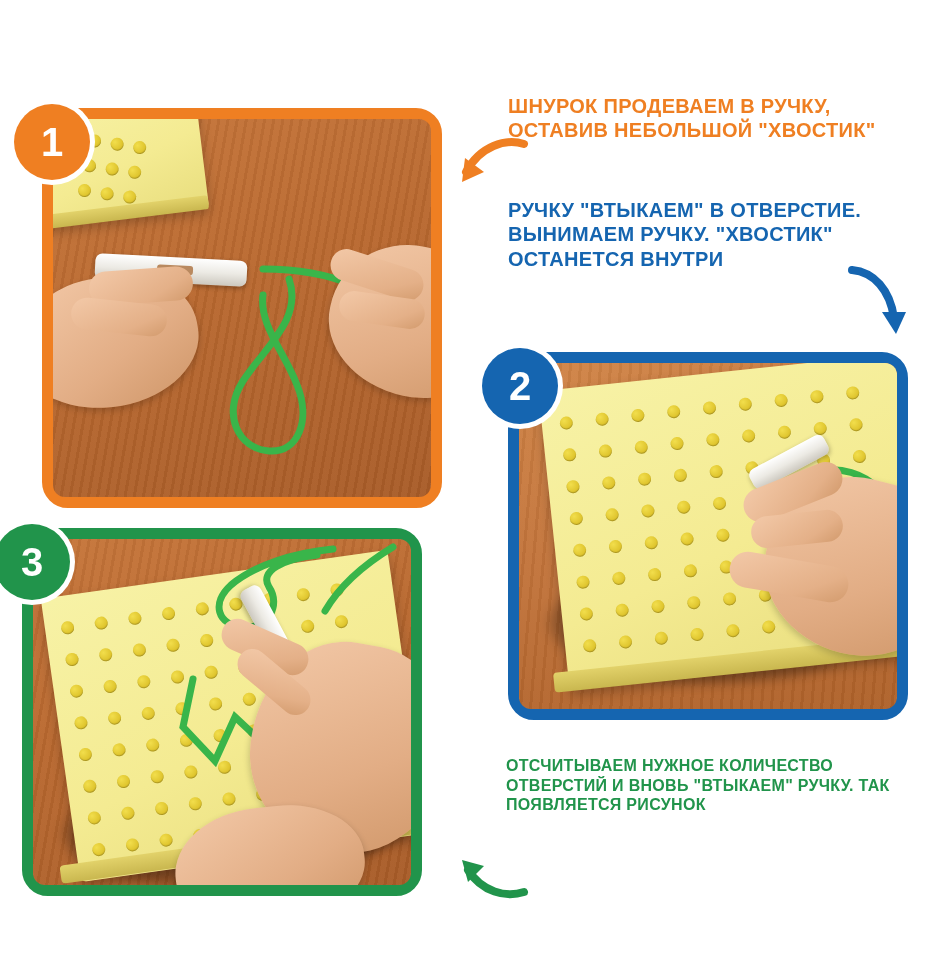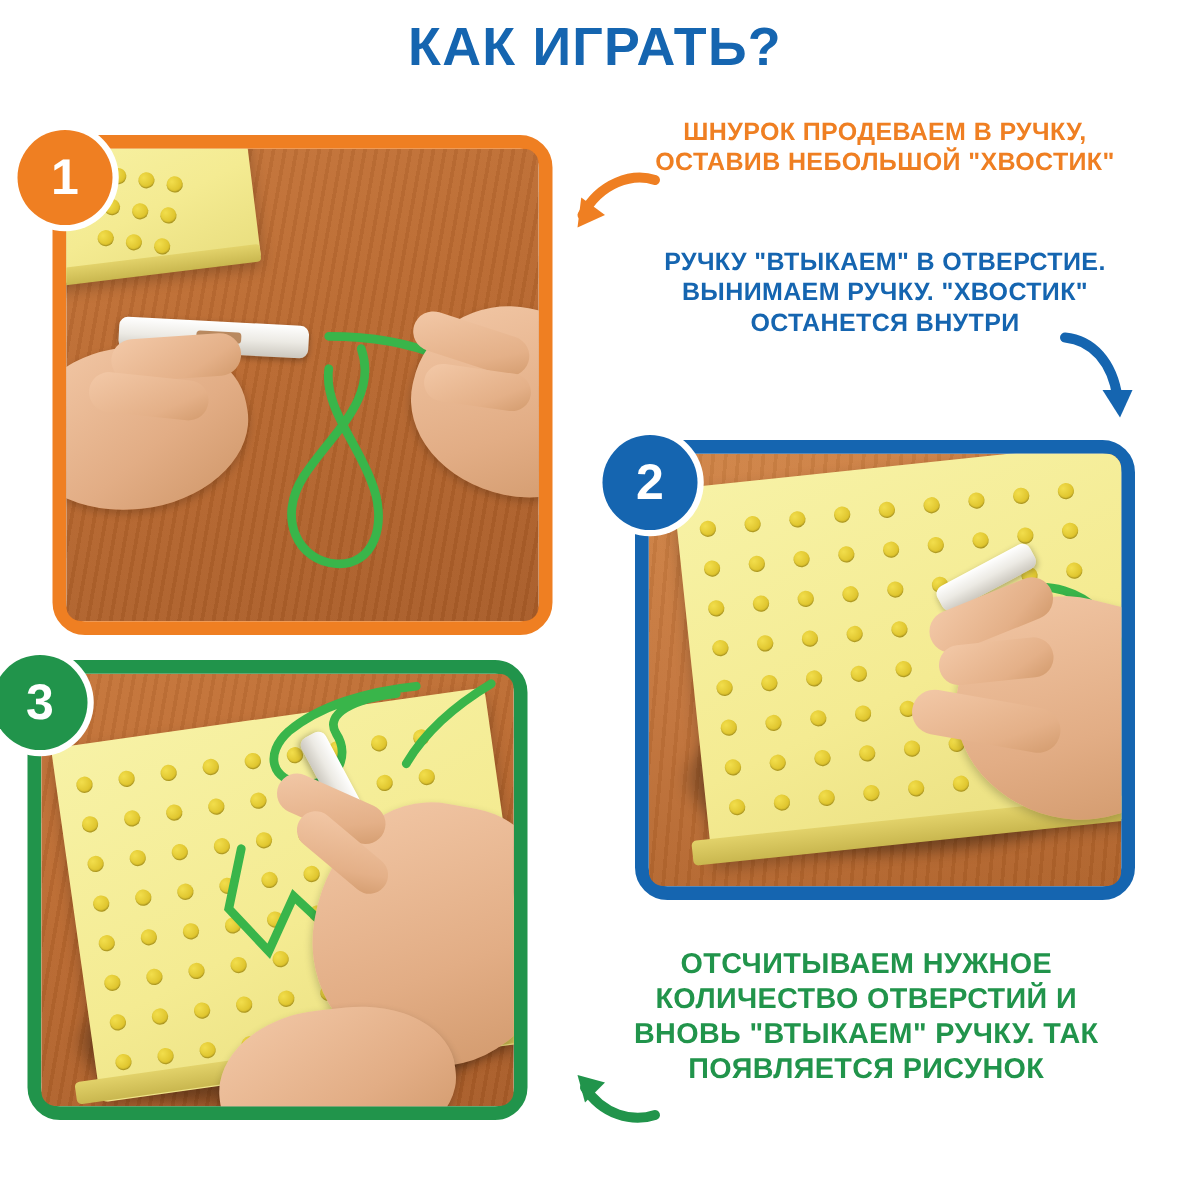--- a/index.html
+++ b/index.html
@@ -87,45 +87,44 @@
     box-shadow: 0 0 0 5px #ffffff;
     z-index: 5;
   }
   .badge-1 { left: 14px;  top: 104px; background: #ef7f22; }
   .badge-2 { left: 482px; top: 348px; background: #1565b0; }
   .badge-3 { left: -6px;  top: 524px; background: #21944b; }
 
   
   .caption {
     position: absolute;
-    text-align: center;
     font-weight: bold;
     text-transform: uppercase;
     line-height: 1.22;
     letter-spacing: 0.3px;
   }
   .cap-1 {
     left: 508px;
     top: 94px;
     width: 400px;
     font-size: 20px;
     color: #ef7f22;
   }
   .cap-2 {
     left: 508px;
     top: 198px;
     width: 400px;
     font-size: 20px;
     color: #1565b0;
   }
   .cap-3 {
-    left: 488px;
+    left: 506px;
     top: 756px;
     width: 410px;
-    font-size: 23px;
+    font-size: 16px;
     color: #21944b;
   }
 
   
   .arrow { position: absolute; }
   .arrow-1 { left: 452px; top: 132px; }
   .arrow-2 { left: 846px; top: 262px; }
   .arrow-3 { left: 452px; top: 846px; }
 
   
@@ -219,21 +218,20 @@
     background: rgba(0,0,0,0.22);
     filter: blur(6px);
     border-radius: 50%;
   }
 </style>
 </head>
 <body>
 
 <div class="page">
 
-  <div class="title">КАК ИГРАТЬ?</div>
 
   <div class="frame frame-1">
     <div class="photo">
       <div class="wood"></div>
 
       <div class="board" style="left:-40px; top:-10px; width:190px; height:110px; transform: rotate(-7deg); border-radius:4px;">
         <div class="holes">
           <div class="hole" style="left:78px; top:24px;"></div>
           <div class="hole" style="left:100px; top:30px;"></div>
           <div class="hole" style="left:122px; top:36px;"></div>

